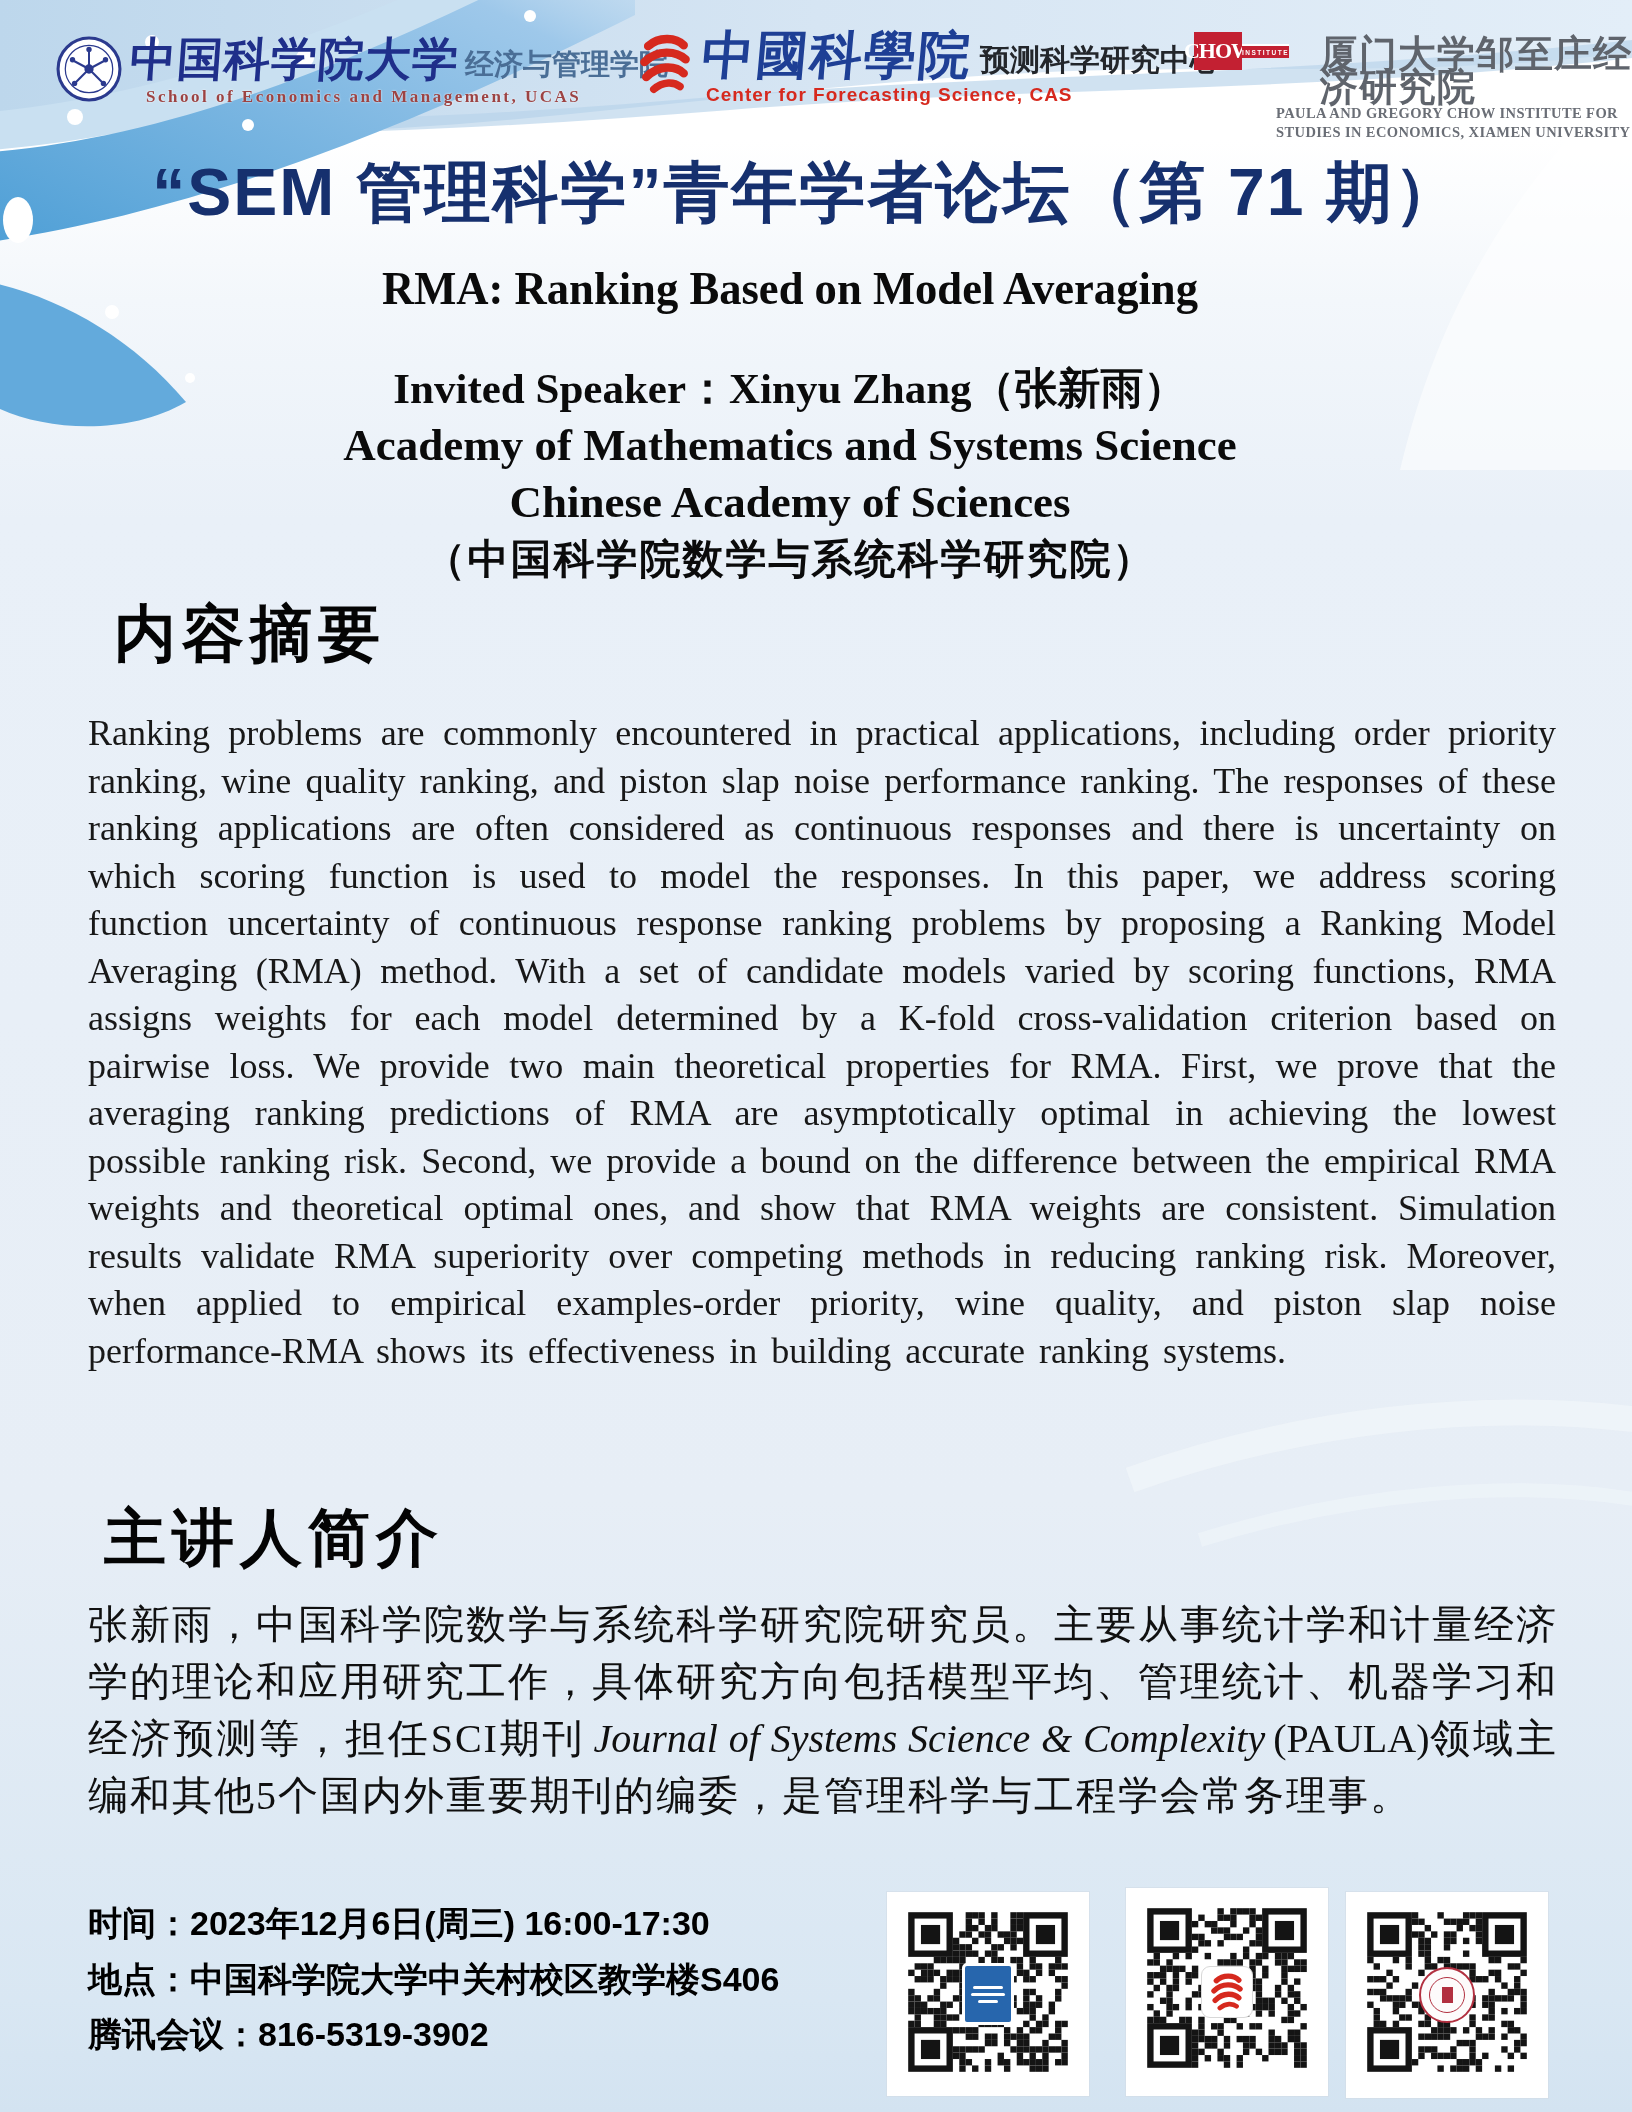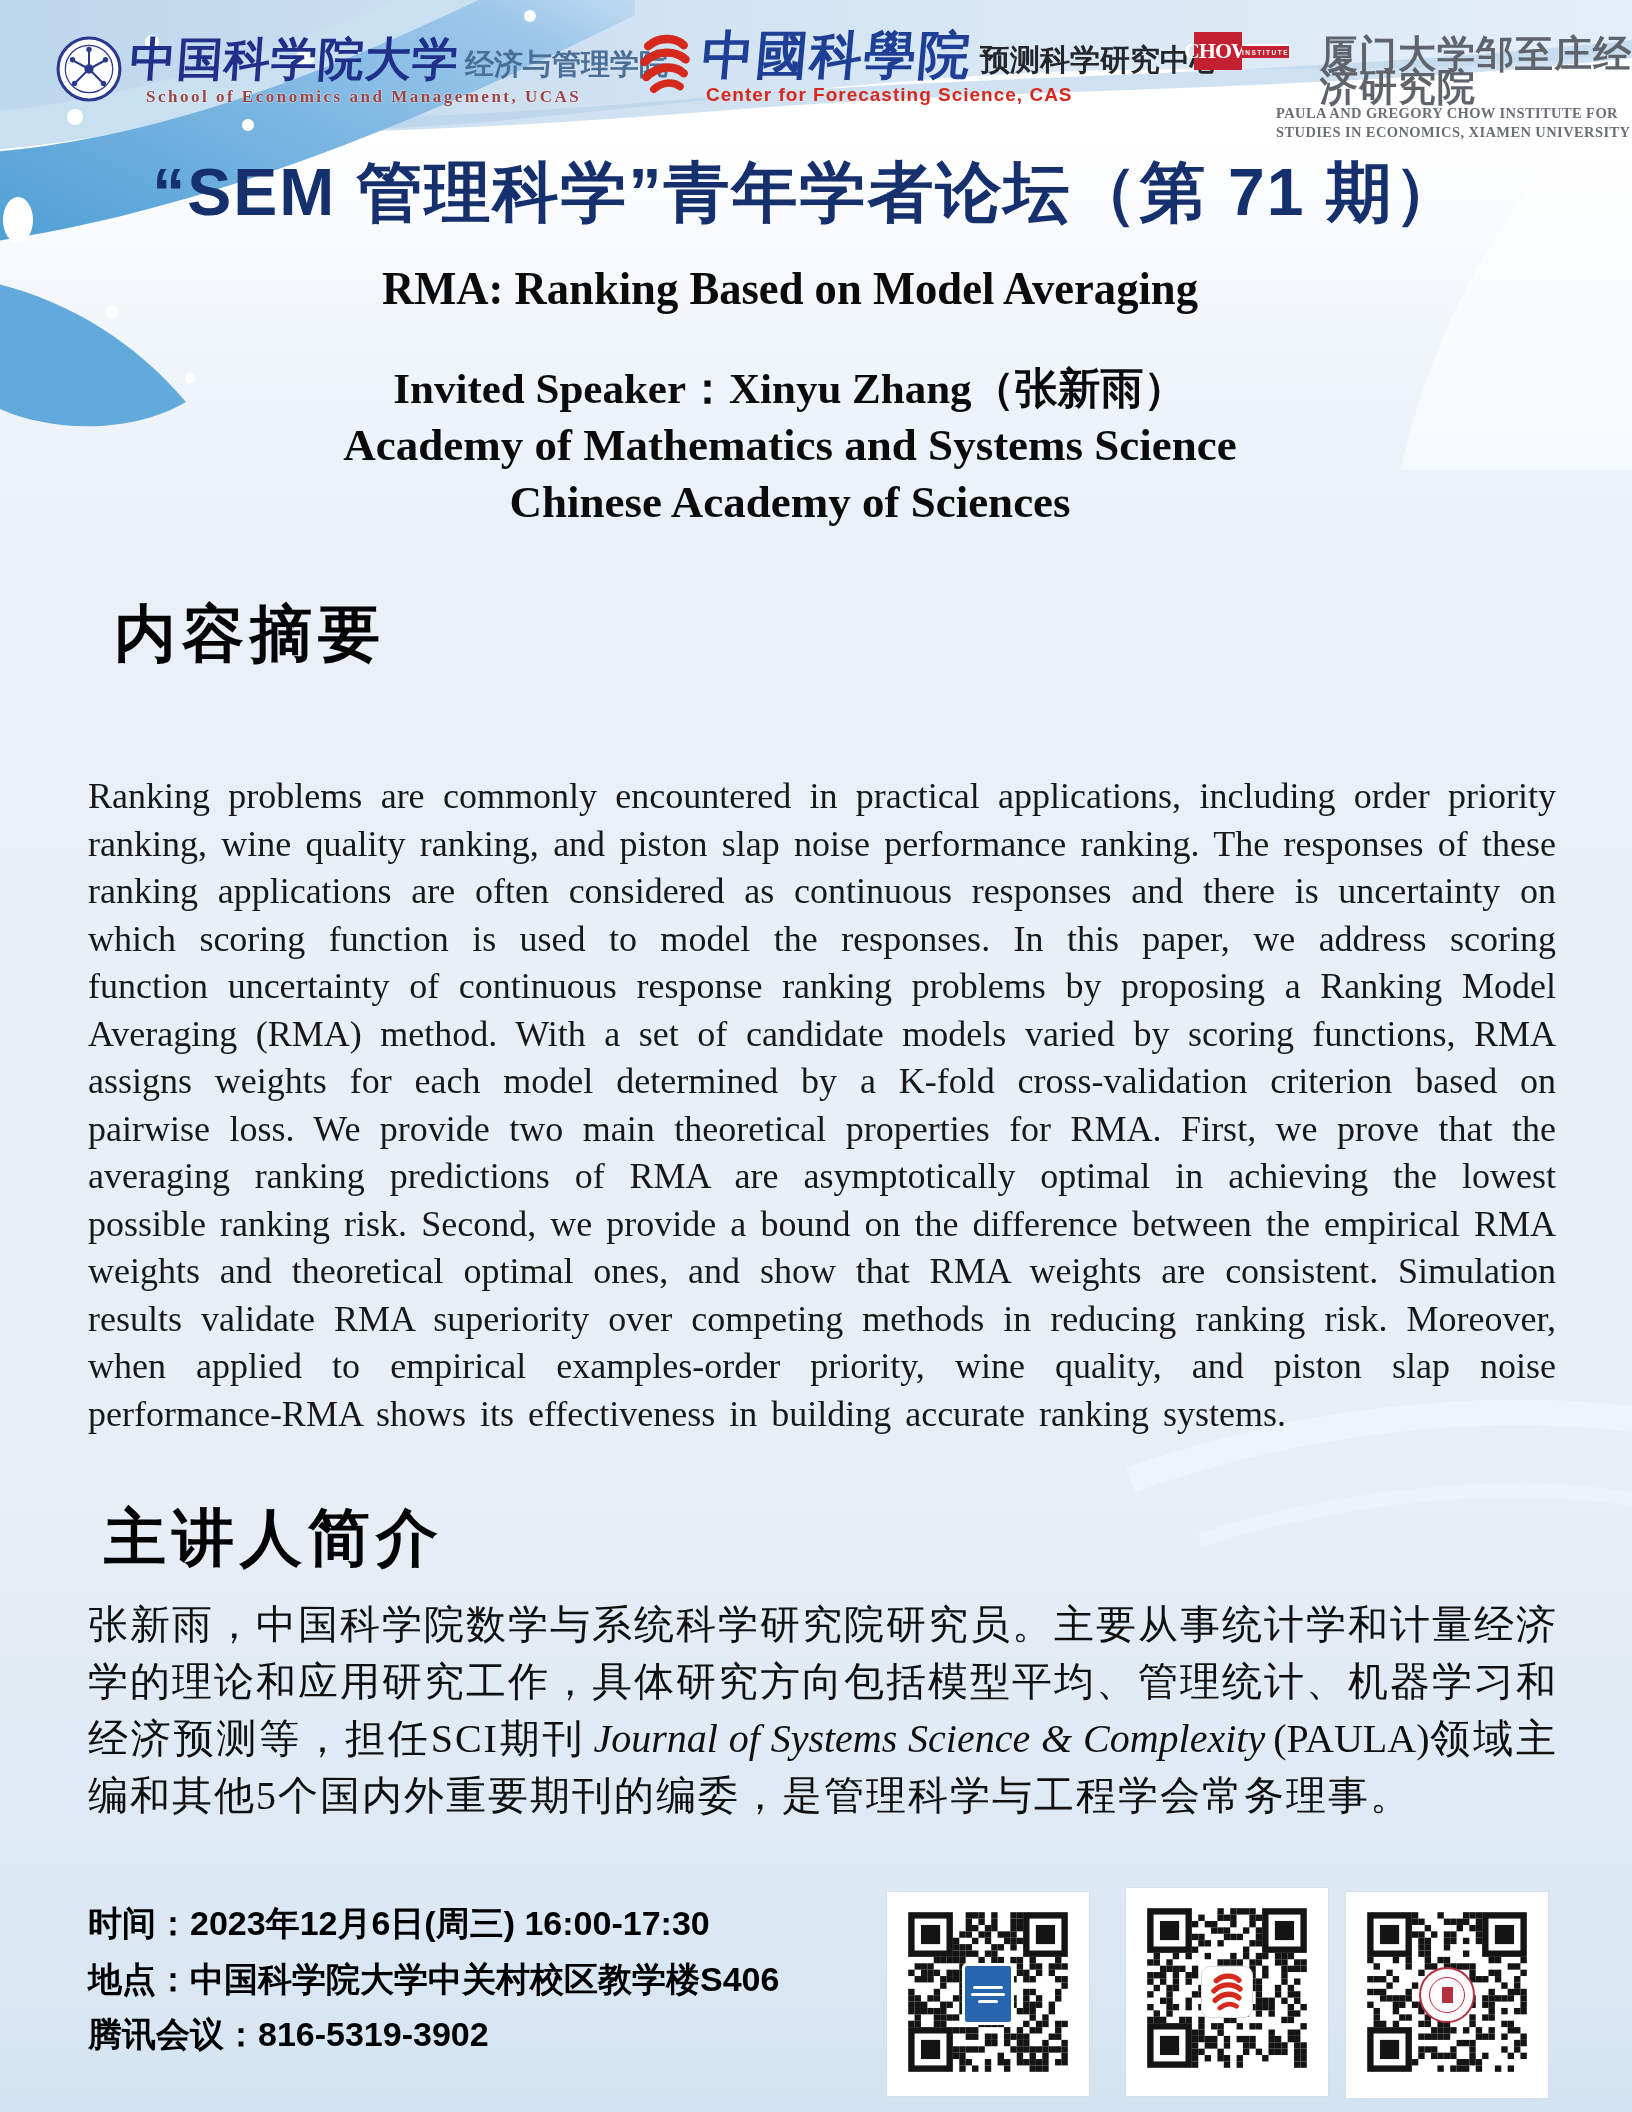--- a/index.html
+++ b/index.html
@@ -39,21 +39,21 @@
     font-weight:900;font-size:66px;letter-spacing:2px;color:#16306e;}
   .talk-title{position:absolute;top:262px;left:0;width:1580px;text-align:center;z-index:4;
     font-family:"Liberation Serif",serif;font-weight:bold;font-size:46px;color:#0b0b0b;transform:scaleX(.97);}
   .speaker-block{position:absolute;top:360px;left:0;width:1580px;text-align:center;z-index:4;color:#0b0b0b;}
   .speaker-line{font-family:"Liberation Serif",serif;font-weight:bold;font-size:43px;line-height:57px;text-align:center;}
   .aff-en{font-family:"Liberation Serif",serif;font-weight:bold;font-size:45px;line-height:57px;}
   .aff-cn{font-family:"Liberation Serif",serif;font-weight:600;font-size:41px;line-height:57px;letter-spacing:2px;}
   
   .sec-heading{position:absolute;left:104px;z-index:4;font-weight:900;font-size:62px;letter-spacing:6px;color:#040404;}
   .abstract-heading{top:592px;margin-left:10px;}
-  .abstract-body{position:absolute;top:773px;left:88px;width:1468px;z-index:4;
+  .abstract-body{position:absolute;top:710px;left:88px;width:1468px;z-index:4;
     font-family:"Liberation Serif",serif;font-size:36px;line-height:47.5px;color:#181818;
     text-align:justify;word-spacing:5px;margin:0;}
   .bio-heading{top:1496px;}
   .bio-body{position:absolute;top:1596px;left:88px;width:1470px;z-index:4;
     font-family:"Liberation Serif",serif;font-size:40px;line-height:57px;color:#101010;
     text-align:justify;letter-spacing:2px;margin:0;}
   .journal{font-style:italic;letter-spacing:0;margin:0 8px;}
   .journal-abbr{letter-spacing:0;}
   
   .details{position:absolute;top:1896px;left:88px;z-index:4;font-weight:800;font-size:34px;line-height:55.5px;color:#000;}
@@ -178,20 +178,21 @@
     </div>
   </div>
 
   <div class="series-title">“SEM 管理科学”青年学者论坛（第 71 期）</div>
   <div class="talk-title">RMA: Ranking Based on Model Averaging</div>
 
   <div class="speaker-block">
     <div class="speaker-line">Invited Speaker：Xinyu Zhang（张新雨）</div>
     <div class="aff-en">Academy of Mathematics and Systems Science</div>
     <div class="aff-en">Chinese Academy of Sciences</div>
+    <div class="aff-cn">（中国科学院数学与系统科学研究院）</div>
   </div>
 
   <div class="sec-heading abstract-heading">内容摘要</div>
   <p class="abstract-body">Ranking problems are commonly encountered in practical applications, including order priority ranking, wine quality ranking, and piston slap noise performance ranking. The responses of these ranking applications are often considered as continuous responses and there is uncertainty on which scoring function is used to model the responses. In this paper, we address scoring function uncertainty of continuous response ranking problems by proposing a Ranking Model Averaging (RMA) method. With a set of candidate models varied by scoring functions, RMA assigns weights for each model determined by a K-fold cross-validation criterion based on pairwise loss. We provide two main theoretical properties for RMA. First, we prove that the averaging ranking predictions of RMA are asymptotically optimal in achieving the lowest possible ranking risk. Second, we provide a bound on the difference between the empirical RMA weights and theoretical optimal ones, and show that RMA weights are consistent. Simulation results validate RMA superiority over competing methods in reducing ranking risk. Moreover, when applied to empirical examples-order priority, wine quality, and piston slap noise performance-RMA shows its effectiveness in building accurate ranking systems.</p>
 
   <div class="sec-heading bio-heading">主讲人简介</div>
   <p class="bio-body"><span>张新雨，中国科学院数学与系统科学研究院研究员。主要从事统计学和计量经济学的理论和应用研究工作，具体研究方向包括模型平均、管理统计、机器学习和经济预测等，担任SCI期刊</span><span class="journal">Journal of Systems Science &amp; Complexity</span><span class="journal-abbr">(PAULA)</span><span>领域主编和其他5个国内外重要期刊的编委，是管理科学与工程学会常务理事。</span></p>
 
   <div class="details">
     <div class="row"><span>时间：</span><span>2023年12月6日(周三) 16:00-17:30</span></div>

